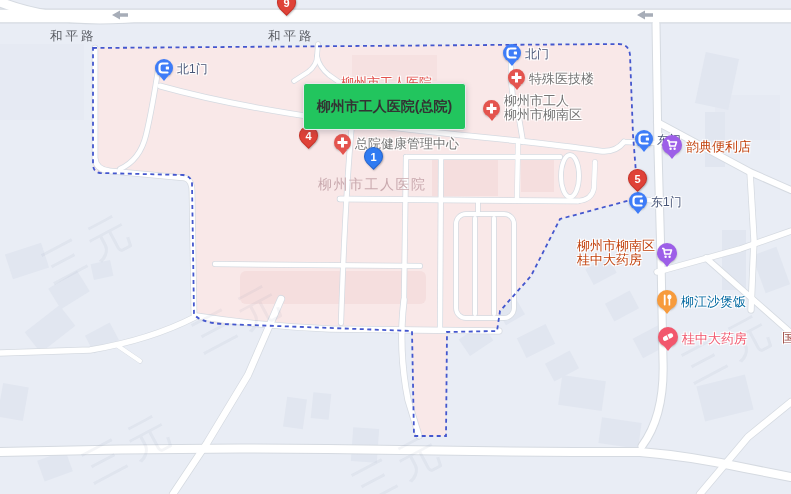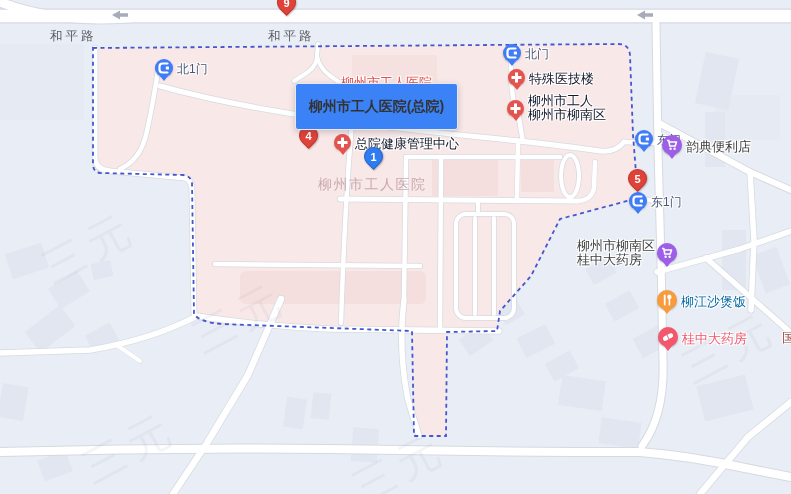--- a/index.html
+++ b/index.html
@@ -54,30 +54,30 @@
   .gate .tail{border-top:5px solid #3e7cf8;}
   .hosp .bubble{width:17px;height:17px;background:#e4544e;}
   .hosp .tail{border-top:5px solid #e4544e;}
   .store .bubble{width:20px;height:20px;}
   .store.purple .bubble{background:#9d5fe8;} .store.purple .tail{border-top:5px solid #9d5fe8;}
   .store.orange .bubble{background:#f79b3c;} .store.orange .tail{border-top:5px solid #f79b3c;}
   .store.pink .bubble{background:#f2576d;}  .store.pink .tail{border-top:5px solid #f2576d;}
 
   .poi .lbl{position:absolute;font-size:13px;}
   .gate .lbl{left:22px;top:2px;font-size:12px;color:#475577;font-weight:500;}
-  .hosp .lbl{left:21px;top:1px;color:#0f172a;}
-  .store.purple .lbl{color:#404040;}
+  .hosp .lbl{left:21px;top:1px;color:#737373;}
+  .store.purple .lbl{color:#c2410c;}
   .store.orange .lbl{color:#0369a1;}
   .store.pink .lbl{color:#f2576d;}
   .lbl.two-line{line-height:13.5px;white-space:nowrap;}
 
   
   .info-box{
-    position:absolute;left:295px;top:83px;width:163px;height:47px;z-index:40;
-    background:#3b82f6;border:1px solid #e8e8ec;border-radius:3px;
+    position:absolute;left:303px;top:83px;width:163px;height:47px;z-index:40;
+    background:#22c55e;border:1px solid #e8e8ec;border-radius:3px;
     box-shadow:0 2px 6px rgba(60,60,80,.25);
     display:flex;align-items:center;justify-content:center;
     font-size:14px;font-weight:bold;color:#333;
   }
 
   .occluded-label{position:absolute;left:341px;top:74px;z-index:2;font-size:13px;color:#e4504b;}
   .area-label{position:absolute;left:318px;top:176px;z-index:3;font-size:14px;color:#c9a9ae;letter-spacing:1.5px;}
   .partial-label{position:absolute;left:782px;top:329px;z-index:4;font-size:13px;color:#9f4a43;}
 </style>
 </head>
@@ -273,21 +273,21 @@
   <div class="poi hosp" style="left:508px;top:69px">
     <div class="bubble">
       <svg width="17" height="17" viewBox="0 0 17 17">
           <path d="M7 3.5h3v3.5H13.5v3H10V13.5H7V10H3.5V7H7z" fill="#fff"></path>
         </svg>
       <i class="tail"></i>
     </div>
     <span class="lbl halo">特殊医技楼</span>
   </div>
 
-  <div class="poi hosp" style="left:507px;top:100px">
+  <div class="poi hosp" style="left:483px;top:100px">
     <div class="bubble">
       <svg width="17" height="17" viewBox="0 0 17 17">
           <path d="M7 3.5h3v3.5H13.5v3H10V13.5H7V10H3.5V7H7z" fill="#fff"></path>
         </svg>
       <i class="tail"></i>
     </div>
     <span class="lbl two-line halo" style="left:21px;top:-6px"><span>柳州市工人</span><br><span>柳州市柳南区</span></span>
   </div>
 
   <div class="poi hosp" style="left:334px;top:134px">

